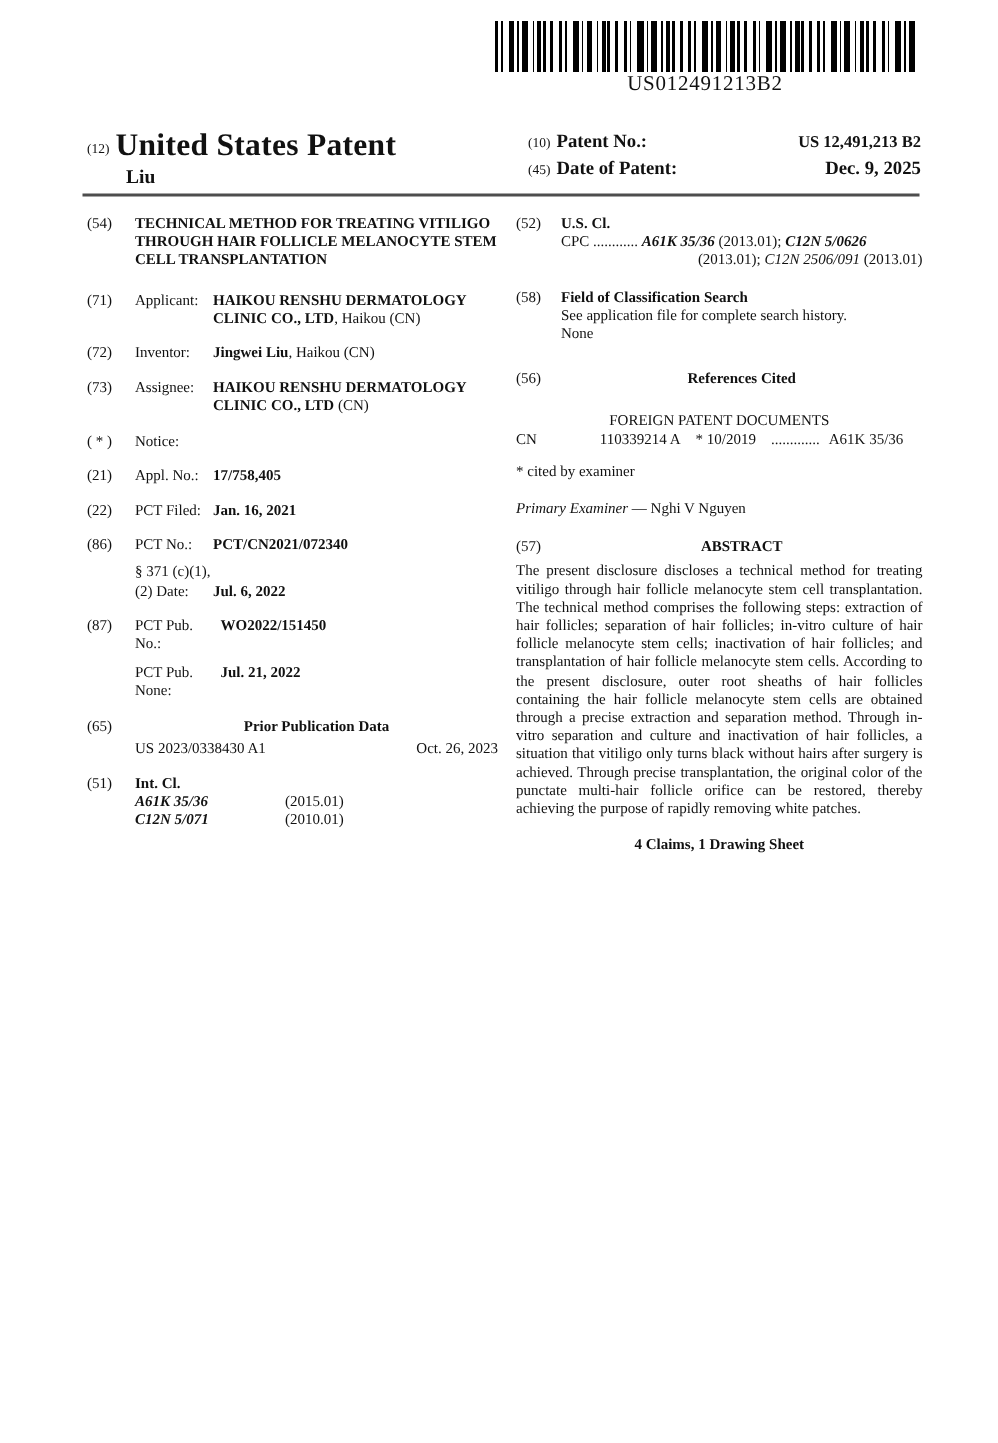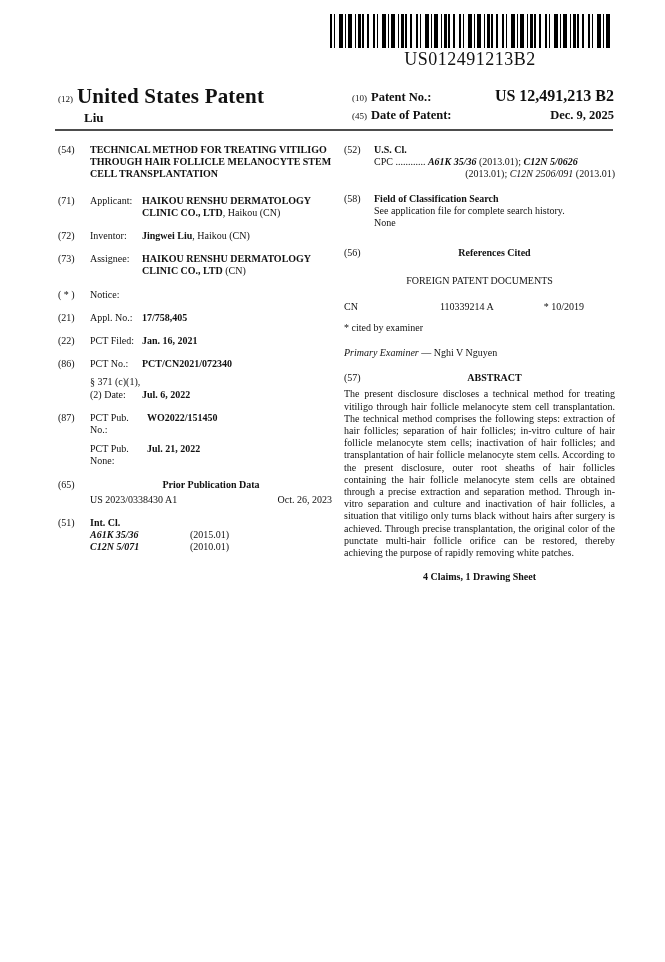--- a/index.html
+++ b/index.html
@@ -7,33 +7,33 @@
        -webkit-font-smoothing:antialiased;}
   .page{position:relative;width:665px;height:962px;background:#fff;box-sizing:border-box;}
 
   
   .barcode-wrap{position:absolute;left:330px;top:14px;width:280px;text-align:center;}
   .barcode-bars{width:280px;height:34px;
     background:repeating-linear-gradient(90deg,
       #000 0 2px,#fff 2px 4px,#000 4px 5px,#fff 5px 9px,#000 9px 13px,#fff 13px 15px,
       #000 15px 16px,#fff 16px 18px,#000 18px 22px,#fff 22px 25px,#000 25px 26px,#fff 26px 28px,
       #000 28px 31px,#fff 31px 32px,#000 32px 34px,#fff 34px 37px,#000 37px 39px,#fff 39px 43px);}
-  .barcode-text{font-size:18px;letter-spacing:0.5px;margin-top:1px;}
+  .barcode-text{font-size:14px;letter-spacing:0.5px;margin-top:1px;}
 
   
   .header{position:absolute;left:58px;top:84px;width:556px;display:flex;justify-content:space-between;}
   .tag{font-size:9px;vertical-align:middle;}
   .header-left .title-line{white-space:nowrap;}
   .header-left .big{font-size:21px;font-weight:bold;letter-spacing:0.2px;}
   .header-left .surname{font-size:13px;font-weight:bold;margin:1px 0 0 26px;}
   .header-right{width:262px;padding-top:3px;}
   .hr-row{display:flex;align-items:baseline;font-weight:bold;margin-bottom:3px;}
   .hr-row .tag{font-weight:normal;margin-right:4px;}
   .hr-row .lbl{font-size:12.5px;}
-  .hr-row .val-big{font-size:16px;margin-left:auto;white-space:nowrap;}
+  .hr-row .val-big{font-size:11px;margin-left:auto;white-space:nowrap;}
   .hr-row .val{font-size:12.5px;margin-left:auto;white-space:nowrap;}
 
   .rule{position:absolute;left:55px;top:129px;width:558px;height:2px;background:#4d4d4d;}
 
   
   .columns{position:absolute;left:58px;top:144px;width:557px;display:flex;font-size:10px;line-height:12.2px;}
   .col-left{width:274px;flex:none;}
   .col-right{width:271px;flex:none;margin-left:12px;}
 
   .item{display:flex;margin-bottom:11px;}
@@ -50,21 +50,21 @@
   .sect-head{font-weight:bold;text-align:center;}
 
   .pubrow{display:flex;margin-top:3px;justify-content:space-between;}
   .pubrow .pubno{flex:none;}
   .pubrow .pubdate{margin-left:22px;}
   .intcl-row{display:flex;}
   .intcl-row .code{width:100px;flex:none;}
 
   .cpc-l1{white-space:nowrap;}
   .cpc-l2{text-align:right;}
-  .fpd-row{display:flex;margin-top:13px;white-space:nowrap;gap:40px;}
+  .fpd-row{display:flex;white-space:nowrap;}
   .fpd-row .c1{flex:none;}
   .fpd-row .c2{margin-left:42px;}
   .fpd-row .c3{margin-left:10px;}
   .fpd-row .c4{margin-left:10px;overflow:hidden;}
   .fpd-row .c5{margin-left:6px;}
   .cited{margin-top:9px;margin-bottom:13px;}
   .examiner{margin-bottom:13px;}
   .abstract-par{text-align:justify;margin-top:2px;}
   .claims{font-weight:bold;text-align:center;margin-top:12px;}
   .gap-sm{margin-bottom:6px;}

